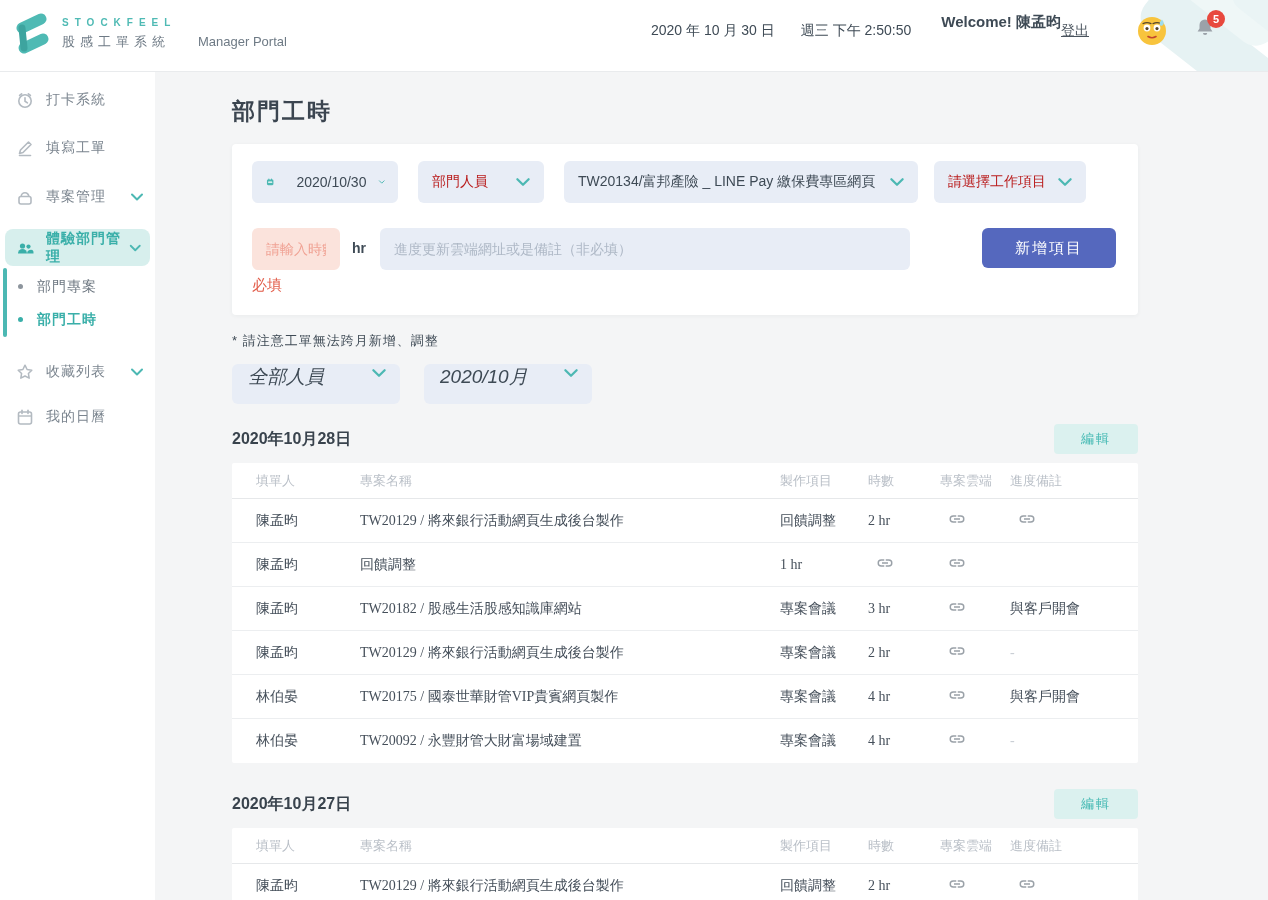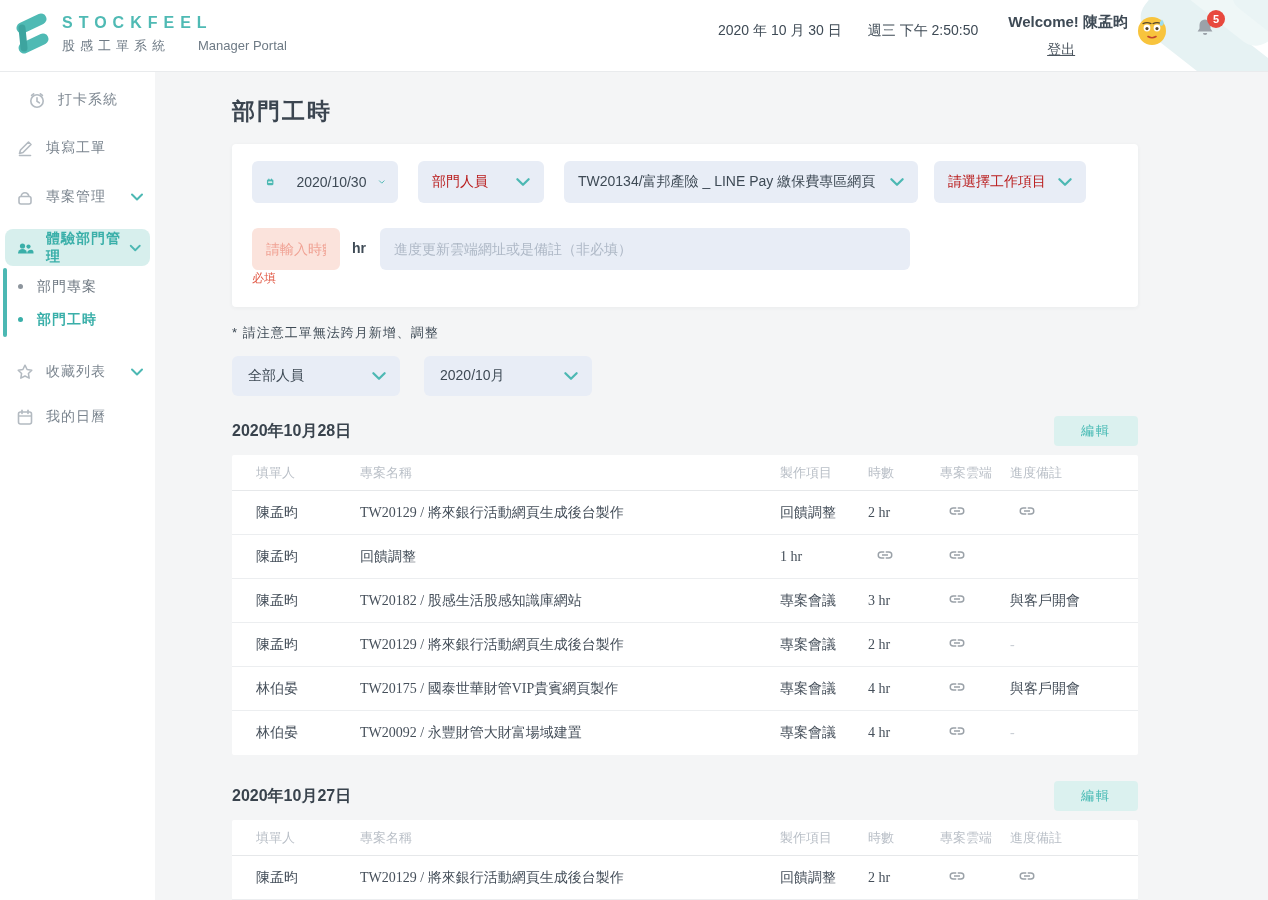--- a/index.html
+++ b/index.html
@@ -7,45 +7,45 @@
               font-family:"Liberation Sans","DejaVu Sans",sans-serif; }
 
   
   .header { position:absolute; left:0; top:0; width:1268px; height:72px;
             background:#fff; border-bottom:1px solid #e9ebed; overflow:hidden; z-index:5; }
   .wm { position:absolute; border-radius:20px; }
   .wm1 { width:200px; height:54px; background:#e6f2f3; right:-60px; top:34px; transform:rotate(38deg); }
   .wm2 { width:150px; height:42px; background:#eff7f7; right:-20px; top:-30px; transform:rotate(38deg); }
   .wm3 { width:90px; height:26px; background:#eaf4f5; right:-48px; top:4px; transform:rotate(38deg); }
   .brand { position:absolute; left:14px; top:12px; display:flex; align-items:center; gap:10px; }
-  .brand-txt .line1 { font-size:16px; font-weight:700; letter-spacing:6px; color:#4fbab4; }
+  .brand-txt .line1 { font-size:10px; font-weight:700; letter-spacing:6px; color:#4fbab4; }
   .brand-txt .line2 { margin-top:5px; font-size:13px; color:#6e7a85; display:flex; gap:28px; align-items:baseline; }
   .brand-txt .cn { letter-spacing:5px; }
   .hdr-right { position:absolute; right:52px; top:13px; display:flex; align-items:flex-start; }
   .hdr-date, .hdr-time { font-size:14px; color:#3e4a55; margin-top:9px; white-space:nowrap; }
   .hdr-date { margin-right:26px; }
   .hdr-time { margin-right:30px; }
-  .welcome-block { display:flex; flex-direction:column; align-items:center; margin-right:8px; }
+  .welcome-block { display:flex; align-items:flex-start; margin-right:33px; }
   .welcome-line { font-size:15px; font-weight:700; color:#3e4a55; white-space:nowrap; }
   .logout { margin-top:9px; margin-right:14px; font-size:14px; color:#4a545e; text-decoration:underline; cursor:pointer; }
   .avatar { width:32px; height:32px; margin-right:26px; margin-top:2px; cursor:pointer; }
   .bell-wrap { position:relative; margin-top:4px; cursor:pointer; }
   .badge { position:absolute; top:-7px; right:-9px; min-width:18px; height:18px; border-radius:9px;
            background:#e8493e; color:#fff; font-size:11px; font-weight:700;
            display:flex; align-items:center; justify-content:center; padding:0 4px; }
 
   
   .sidebar { position:absolute; left:0; top:72px; width:155px; bottom:0; background:#fff; }
   .side-item { display:flex; align-items:center; height:32px; padding:0 10px 0 16px;
                font-size:14px; color:#7b858f; cursor:pointer; }
   .side-item .lbl { margin-left:12px; letter-spacing:1px; }
   .side-item .chev { margin-left:auto; }
   .side-item.active-parent { height:37px; margin:16px 5px 0 5px; padding:0 8px 0 11px;
                background:#d7efed; border-radius:8px; color:#3aafa9; font-weight:700; }
-  .mt12{margin-top:12px;margin-left:12px;} .mt16{margin-top:16px;} .mt17{margin-top:17px;} .mt13{margin-top:13px;}
+  .mt12{margin-top:12px;} .mt16{margin-top:16px;} .mt17{margin-top:17px;} .mt13{margin-top:13px;}
   .submenu { position:relative; padding:4px 0 3px 0; }
   .submenu::before { content:""; position:absolute; left:3px; top:2px; bottom:2px; width:4px;
                      border-radius:2px; background:#4cb8b3; }
   .sub-item { display:flex; align-items:center; height:33px; padding-left:18px; font-size:14px;
               color:#6d7781; cursor:pointer;text-align:center; }
   .sub-item .dot { width:5px; height:5px; border-radius:50%; background:#8d959d; }
   .sub-item .lbl { margin-left:14px; letter-spacing:1px; }
   .sub-item.active { color:#3aafa9; font-weight:700; }
   .sub-item.active .dot { background:#3aafa9; }
   .icon18 { width:18px; height:18px; flex:0 0 18px; }
@@ -71,27 +71,27 @@
   .inp { height:42px; border:none; outline:none; border-radius:6px; font-size:14px;
          font-family:inherit; padding:0 14px; }
   .inp-hours { width:88px; background:#fbe3dc; color:#3e4a55; }
   .inp-hours::placeholder { color:#f0a294; }
   .hr-lbl { margin-left:12px; font-size:14px; font-weight:700; color:#3e4a55; }
   .inp-note { width:530px; margin-left:14px; background:#e8edf6; color:#6d28d9; }
   .inp-note::placeholder { color:#aeb8c6; }
   .add-btn { margin-left:72px; width:134px; height:40px; border:none; border-radius:6px;
              background:#5568be; color:#fff; font-size:15px; letter-spacing:2px;
              font-family:inherit; cursor:pointer; }
-  .required { font-size:12px; color:#e25c49; }
+  .required { margin-top:6px; font-size:15px; color:#e25c49; }
 
   .notice { margin-top:17px; font-size:13px; color:#3e4a55; letter-spacing:1px; }
 
   .filter-row { margin-top:14px; width:906px; display:flex; align-items:center; }
   .fsel { width:168px; height:40px; background:#e8edf6; border-radius:6px; display:flex;
-          align-items:center; padding:0 12px 0 16px; font-size:14px; color:#3e4a55; cursor:pointer; }
+          align-items:flex-start; padding:0 12px 0 16px; font-size:19px; color:#3e4a55; cursor:pointer;font-style:italic; }
   .fsel .chev { margin-left:auto; }
   .fsel + .fsel { margin-left:24px; }
   .search-box { margin-left:auto; width:314px; height:40px; background:#e8edf6; border-radius:6px;
                 display:flex; align-items:center; padding:0 12px 0 16px; }
   .search-box input { flex:1; border:none; outline:none; background:transparent; font-size:14px;
                       font-family:inherit; color:#3e4a55; }
   .search-box input::placeholder { color:#b3bdca; }
   .search-ico { cursor:pointer; display:flex; }
 
   .section-head { margin-top:20px; width:906px; display:flex; align-items:center; justify-content:space-between; }
@@ -303,20 +303,21 @@
           </svg>
       </div>
     </div>
     <div class="form-row form-row2">
       <div>
         <input class="inp inp-hours" placeholder="請輸入時數" style="">
         <div class="required">必填</div>
       </div>
       <span class="hr-lbl" style="align-self:flex-start;margin-top:12px;">hr</span>
       <input class="inp inp-note" style="align-self: flex-start;" placeholder="進度更新雲端網址或是備註（非必填）">
+      <button class="add-btn" style="align-self:flex-start;">新增項目</button>
     </div>
   </div>
 
   <div class="notice">* 請注意工單無法跨月新增、調整</div>
 
   <div class="filter-row">
     <div class="fsel">
       <span>全部人員</span>
       <svg class="chev" width="18" height="18" viewBox="2 2 16 16">
           <use href="#ico-chev"></use>

